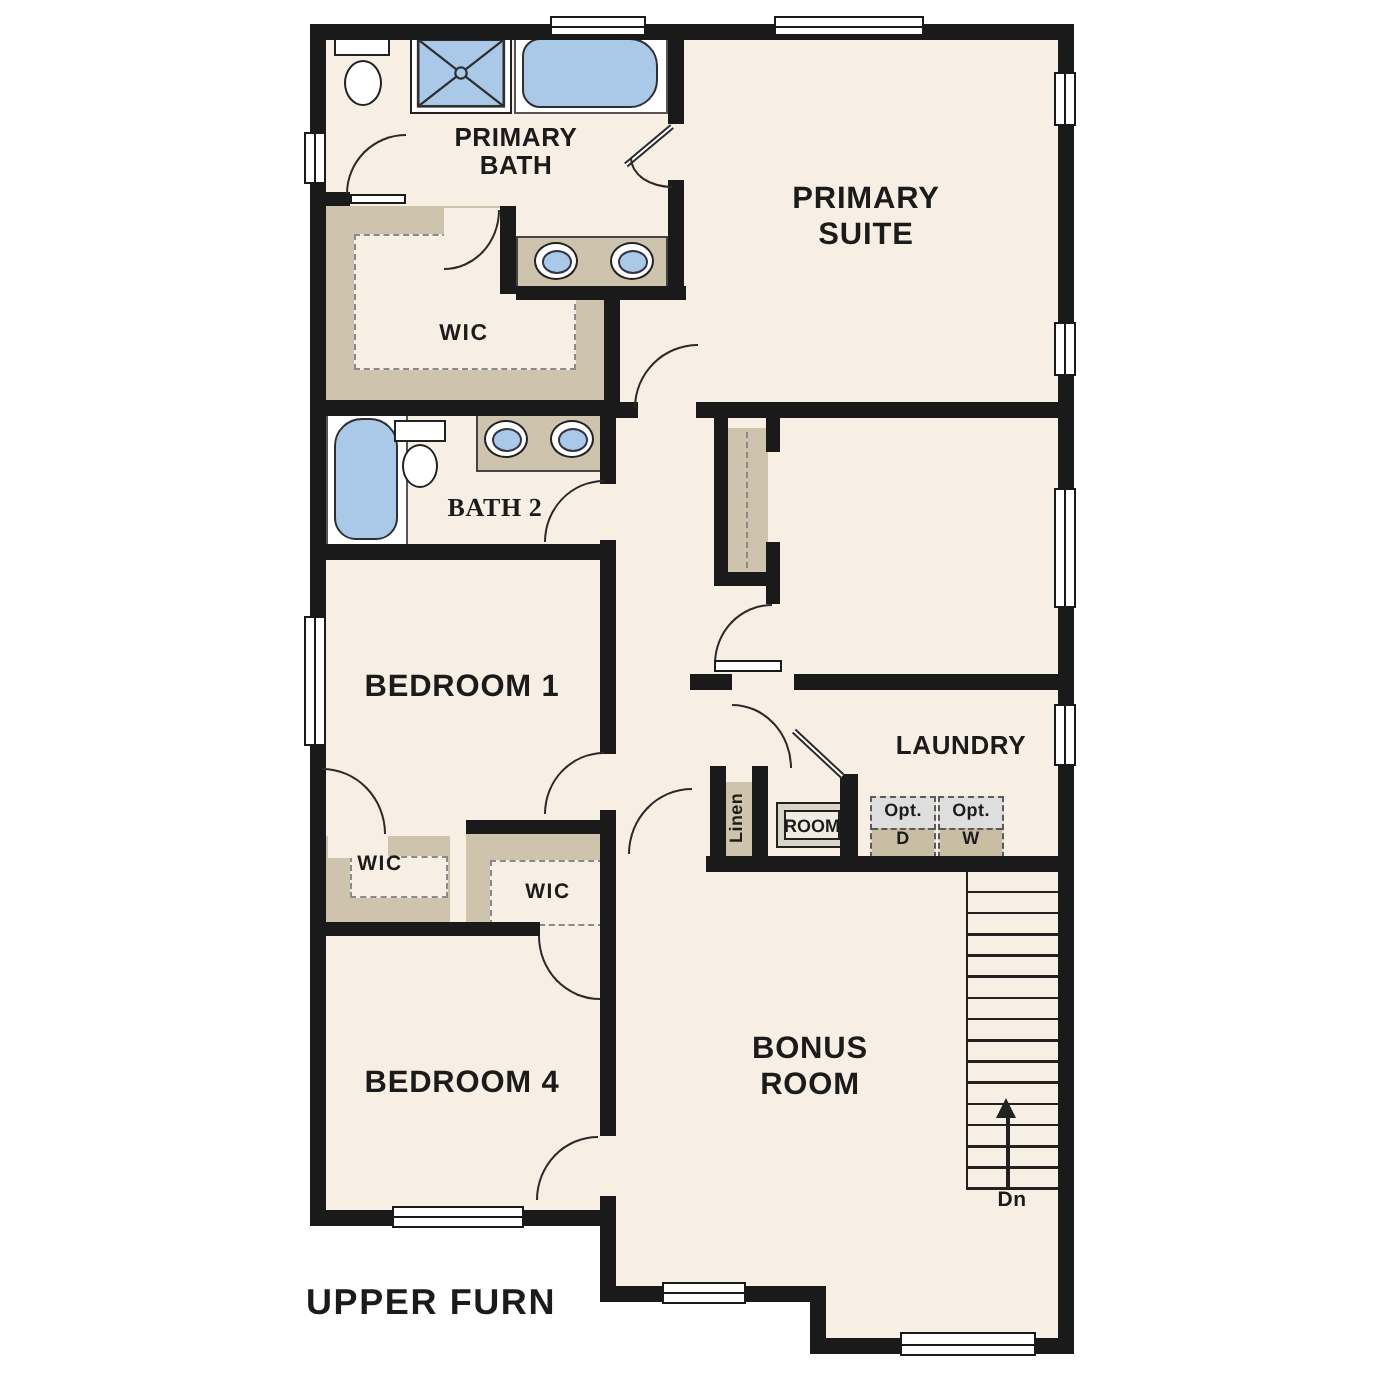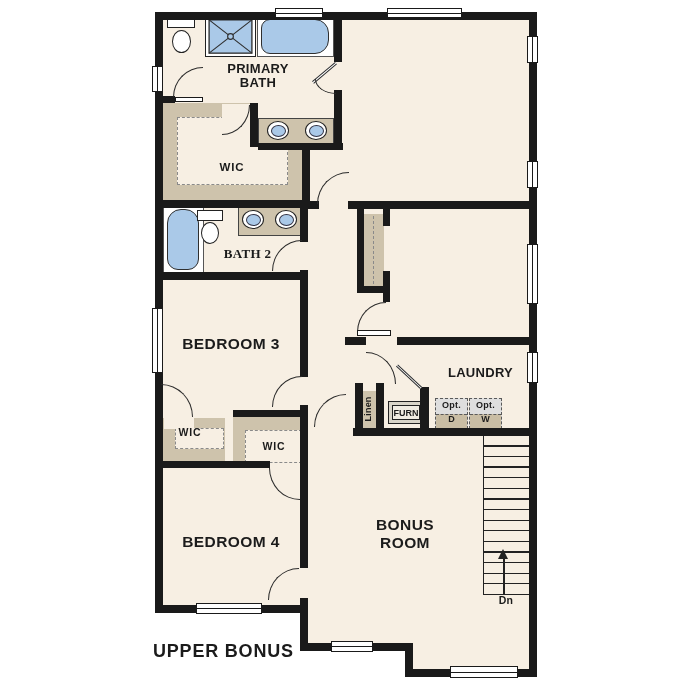--- a/index.html
+++ b/index.html
@@ -103,21 +103,21 @@
   <div class="abs fix-white" style="left:201px;top:222px;width:18px;height:22px;border-radius:50%;"></div>
   <div class="abs tan" style="left:238px;top:205px;width:65px;height:31px;border:1px solid #444;"></div>
   <div class="abs sink" style="left:242px;top:210px;width:22px;height:19px;">
       <span></span>
     </div>
   <div class="abs sink" style="left:275px;top:210px;width:22px;height:19px;">
       <span></span>
     </div>
 
   <div class="abs furn-box" style="left:388px;top:401px;width:36px;height:23px;">
-    <div class="furn-in">FURN</div>
+    <div class="furn-in">ROOM</div>
   </div>
   <div class="abs opt" style="left:435px;top:398px;width:33px;height:31px;">
     <div class="lbl tiny" style="position:absolute;left:0;right:0;top:2px;">Opt.</div>
     <div class="opt-bot lbl tiny">D</div>
   </div>
   <div class="abs opt" style="left:469px;top:398px;width:33px;height:31px;">
     <div class="lbl tiny" style="position:absolute;left:0;right:0;top:2px;">Opt.</div>
     <div class="opt-bot lbl tiny">W</div>
   </div>
 
@@ -185,25 +185,26 @@
   <div class="abs arc tl" style="left:357px;top:302px;width:29px;height:30px;"></div>
   <div class="abs win" style="left:357px;top:330px;width:34px;height:6px;"></div>
   <div class="abs arc tr" style="left:366px;top:352px;width:30px;height:32px;"></div>
   <div class="abs diag" style="left:397px;top:364px;width:33px;transform:rotate(43deg);transform-origin:left center;"></div>
   <div class="abs arc tl" style="left:314px;top:394px;width:32px;height:33px;"></div>
   <div class="abs arc tr" style="left:161px;top:384px;width:32px;height:33px;"></div>
   <div class="abs arc bl" style="left:269px;top:468px;width:31px;height:32px;"></div>
   <div class="abs arc tl" style="left:268px;top:568px;width:31px;height:32px;"></div>
 
   <div class="abs lbl med" style="left:213px;top:62px;width:90px;">PRIMARY BATH</div>
+  <div class="abs lbl big" style="left:373px;top:91px;width:120px;">PRIMARY SUITE</div>
   <div class="abs lbl sml" style="left:202px;top:161px;width:60px;font-size:11.5px;">WIC</div>
   <div class="abs lbl med" style="left:200px;top:247px;width:95px;font-family:Liberation Serif, serif;">BATH 2</div>
-  <div class="abs lbl big" style="left:156px;top:335px;width:150px;">BEDROOM 3</div>
+  <div class="abs lbl big" style="left:156px;top:335px;width:150px;">BEDROOM 1</div>
   <div class="abs lbl med" style="left:423px;top:366px;width:115px;text-align:center;">LAUNDRY</div>
   <div class="abs lbl tiny" style="left:348px;top:404px;width:42px;transform:rotate(-90deg);font-weight:bold;">Linen</div>
   <div class="abs lbl sml" style="left:162px;top:427px;width:56px;">WIC</div>
   <div class="abs lbl sml" style="left:246px;top:441px;width:56px;">WIC</div>
   <div class="abs lbl big" style="left:156px;top:533px;width:150px;">BEDROOM 4</div>
   <div class="abs lbl big" style="left:355px;top:516px;width:100px;">BONUS ROOM</div>
   <div class="abs lbl sml" style="left:486px;top:595px;width:40px;letter-spacing:0.3px;">Dn</div>
-  <div class="abs lbl" style="left:153px;top:642px;width:240px;font-size:18px;letter-spacing:0.8px;text-align:left;">UPPER BONUS</div>
+  <div class="abs lbl" style="left:153px;top:642px;width:240px;font-size:18px;letter-spacing:0.8px;text-align:left;">UPPER FURN</div>
 
 </div>
 
 </body></html>

